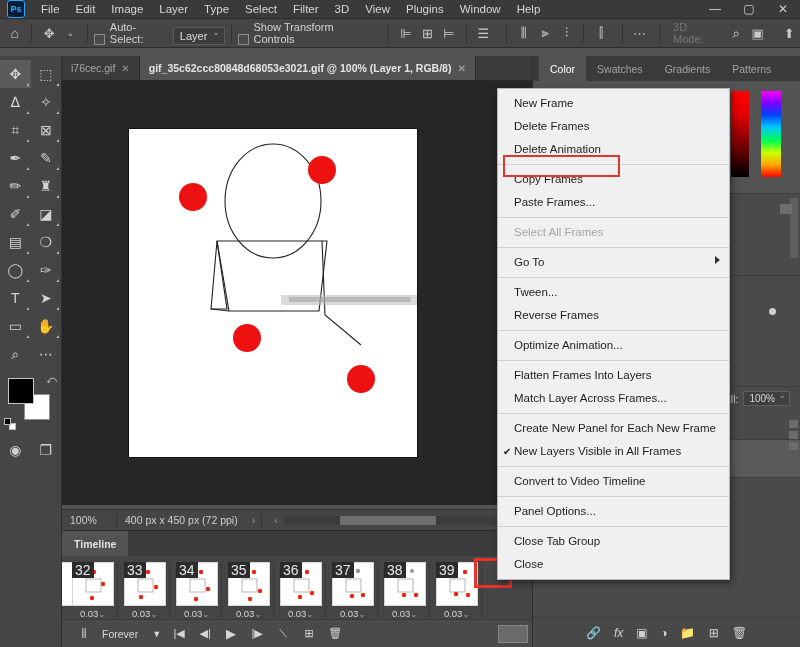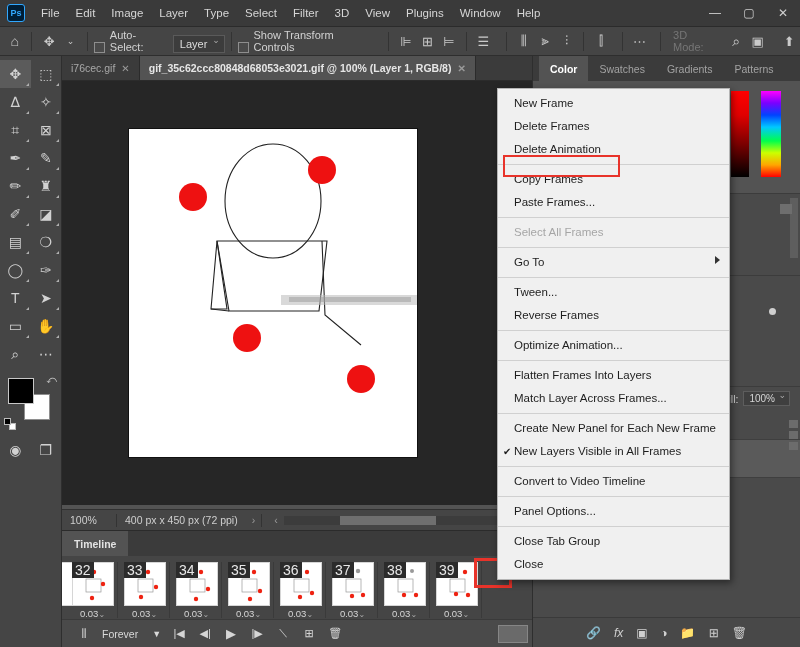--- a/index.html
+++ b/index.html
@@ -7,21 +7,21 @@
     width: 800px; height: 647px;
     background: #535353;
     font-family: "Liberation Sans", sans-serif;
     font-size: 11px;
     color: #d4d4d4;
     overflow: hidden;
     position: relative;
   }
   
   .titlebar {
-    height: 27px; background: #3a3a3a;
+    height: 19px; background: #3a3a3a;
     display: flex; align-items: center;
     border-bottom: 1px solid #2b2b2b;
   }
   .ps-logo {
     width: 18px; height: 18px; margin: 0 8px 0 7px;
     background: #001e36; border: 1px solid #31a8ff;
     border-radius: 3px; color: #31a8ff;
     font-size: 9px; font-weight: bold;
     display: flex; align-items: center; justify-content: center;
   }
@@ -230,21 +230,21 @@
     border-left: 1px solid #2e2e2e;
   }
   .panel-tabs {
     height: 25px; background: #3b3b3b; display: flex; align-items: stretch;
     padding-left: 6px;
   }
   .ptab {
     padding: 0 11px; display: flex; align-items: center;
     font-size: 10.5px; color: #a2a2a2;
   }
-  .ptab.active { background: #535353; color: #fff; font-weight: bold; }
+  .ptab.active { background: #535353; color: #fff; font-weight: normal; }
   .colorpanel {
     height: 112px; background: #535353; position: relative;
     display: flex; align-items: flex-start; padding: 10px 0 0 0;
   }
   .cp-left { width: 190px; }
   .cp-ramp {
     width: 18px; height: 86px; margin-left: 8px;
     background: linear-gradient(to bottom, #ff0000 0%, #e00000 28%, #7a0000 62%, #000 100%);
   }
   .cp-hue {

